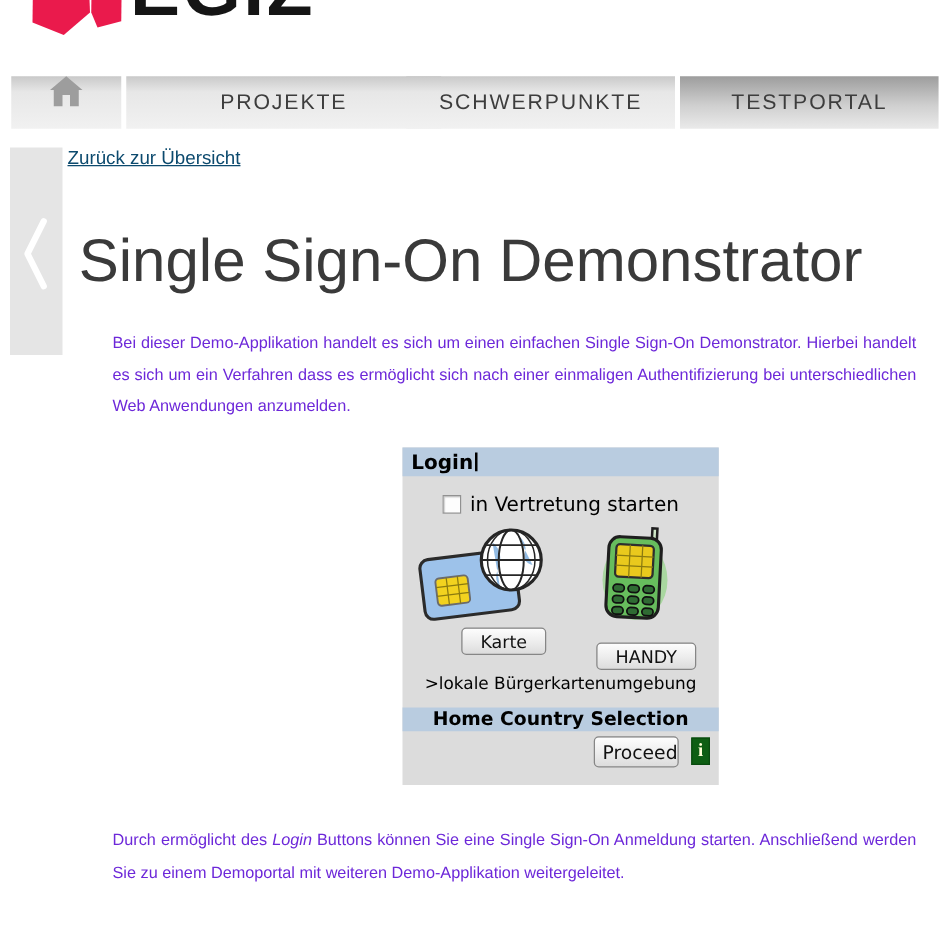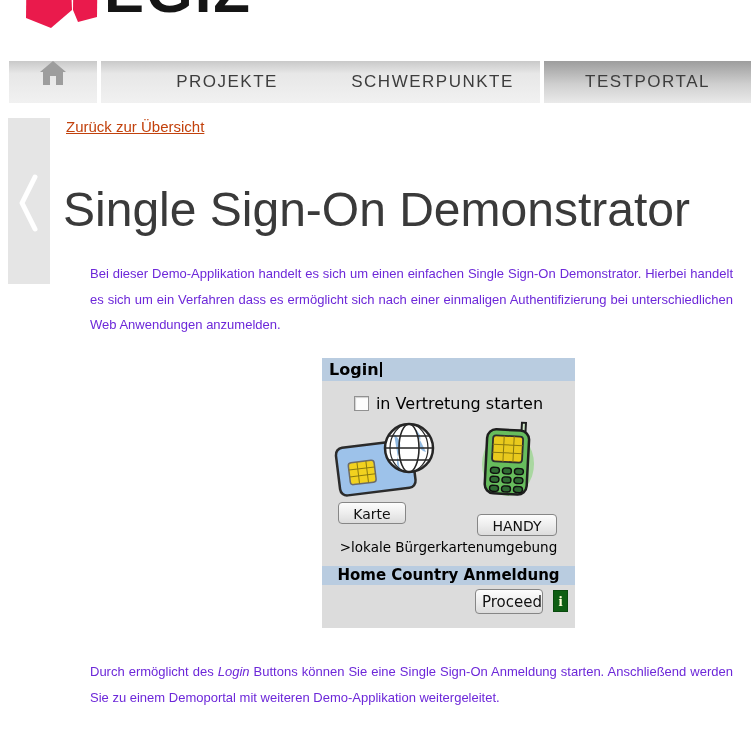--- a/index.html
+++ b/index.html
@@ -17,21 +17,21 @@
   .tab.active{background:linear-gradient(180deg,#9d9d9d 0%,#cfcfcf 55%,#eaeaea 100%);}
   .tab-home{left:9px;width:88px;}
   .tab-projekte{left:101px;width:252px;}
   .tab-schwerpunkte{left:325px;width:215px;}
   .tab-testportal{left:544px;width:207px;}
   .home-glyph{display:inline-block;vertical-align:middle;margin-top:-4px;}
   
   .left-strip{position:absolute;left:8px;top:118px;width:42px;height:166px;background:#e5e5e5;cursor:pointer;}
   .left-strip svg{position:absolute;left:10px;top:55px;}
   
-  .back-link{position:absolute;left:66px;top:118px;font-size:15px;color:#c2410c;
+  .back-link{position:absolute;left:54px;top:118px;font-size:15px;color:#0c4a6e;
              text-decoration:underline;cursor:pointer;}
   .page-title{position:absolute;left:63px;top:150px;width:690px;font-size:48px;
               font-weight:300;color:#3a3a3a;letter-spacing:0;}
   .para{position:absolute;left:66px;width:643px;font-size:13px;line-height:25.5px;
         color:#6d28d9;text-align:justify;margin-left:24px;}
   .para-1{top:248px;}
   .para-2{top:646px;}
   .para .it{font-style:italic;}
   
   .widget{position:absolute;left:322px;top:358px;width:253px;height:270px;
@@ -45,21 +45,21 @@
            justify-content:center;gap:7px;}
   .chk-box{width:13px;height:13px;background:#fdfdfd;border:1px solid #919191;
            box-shadow:inset 1px 1px 1px rgba(0,0,0,.18);cursor:pointer;}
   .chk-label{font-size:16px;color:#000;}
   .icon-card{position:absolute;left:12px;top:62px;cursor:pointer;}
   .icon-phone{position:absolute;left:154px;top:62px;cursor:pointer;}
   .btn{position:absolute;height:22px;border:1px solid #868686;border-radius:4px;
        background:linear-gradient(180deg,#fdfdfd 0%,#ececec 55%,#dcdcdc 100%);
        font-family:"DejaVu Sans",sans-serif;font-size:14px;color:#111;text-align:center;
        line-height:21px;cursor:pointer;box-sizing:border-box;}
-  .btn-karte{left:16px;top:144px;width:68px;}
+  .btn-karte{left:47px;top:144px;width:68px;}
   .btn-handy{left:155px;top:156px;width:80px;}
   .local-link{position:absolute;left:0;top:181px;width:100%;text-align:center;
               font-size:13.5px;color:#000;cursor:pointer;}
   .hcs-header{position:absolute;left:0;top:208px;width:100%;height:19px;background:#b9cce0;
               font-size:15px;font-weight:bold;color:#000;text-align:center;line-height:19px;}
   .select-box{position:absolute;left:21px;top:232px;width:120px;height:23px;background:#fff;
               border:1px solid #1a1a1a;box-sizing:border-box;cursor:pointer;
               display:flex;align-items:center;}
   .select-box .sel-text{font-size:13.5px;color:#000;padding-left:6px;flex:1;white-space:nowrap;}
   .select-box .sel-arrow{width:0;height:0;border-left:5px solid transparent;
@@ -168,20 +168,20 @@
         </g>
       </g>
     </svg>
   </div>
 
   <button class="btn btn-karte">Karte</button>
   <button class="btn btn-handy">HANDY</button>
 
   <div class="local-link">&gt;lokale Bürgerkartenumgebung</div>
 
-  <div class="hcs-header">Home Country Anmeldung</div>
+  <div class="hcs-header">Home Country Selection</div>
 
   <button class="btn btn-proceed">Proceed</button>
   <div class="info-badge">i</div>
 
 </div>
 
 <p class="para para-2"><span>Durch ermöglicht des </span><span class="it">Login</span><span> Buttons können Sie eine Single Sign-On Anmeldung starten. Anschließend werden Sie zu einem Demoportal mit weiteren Demo-Applikation weitergeleitet.</span></p>
 
 </body></html>

